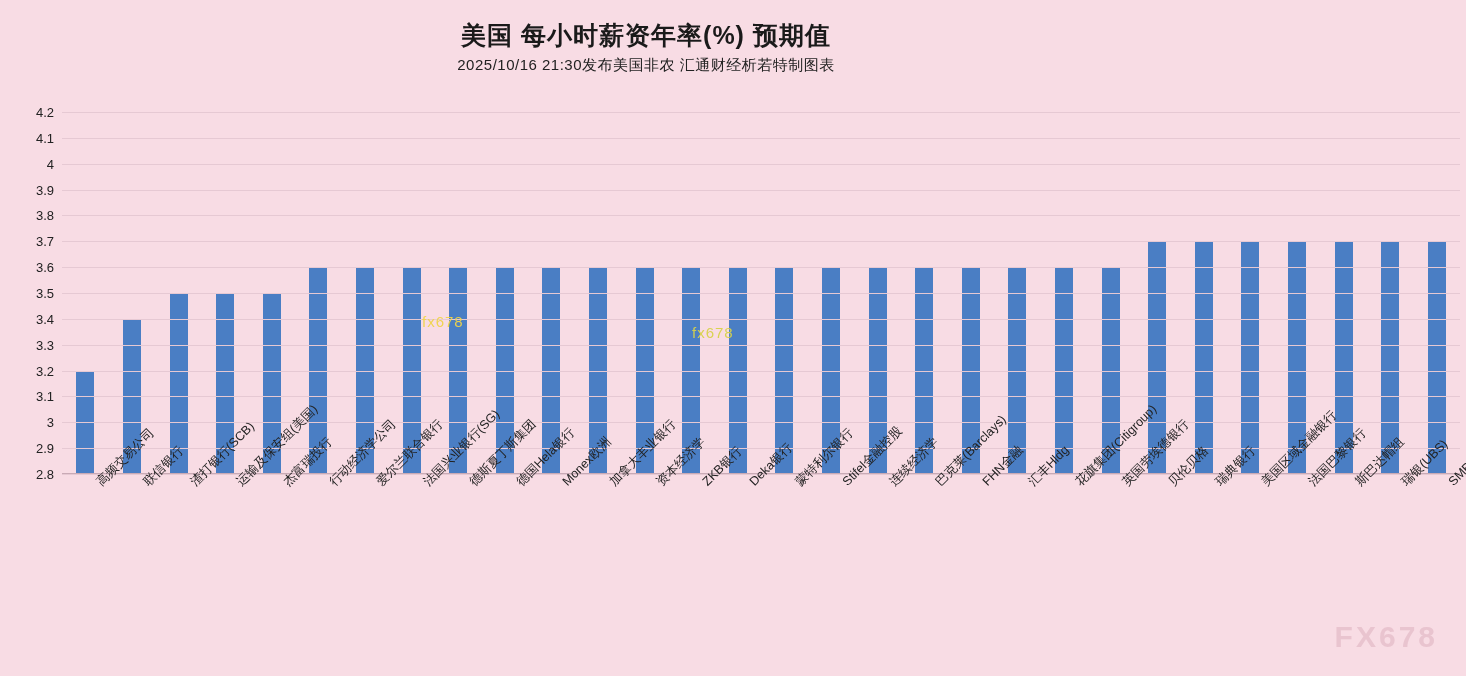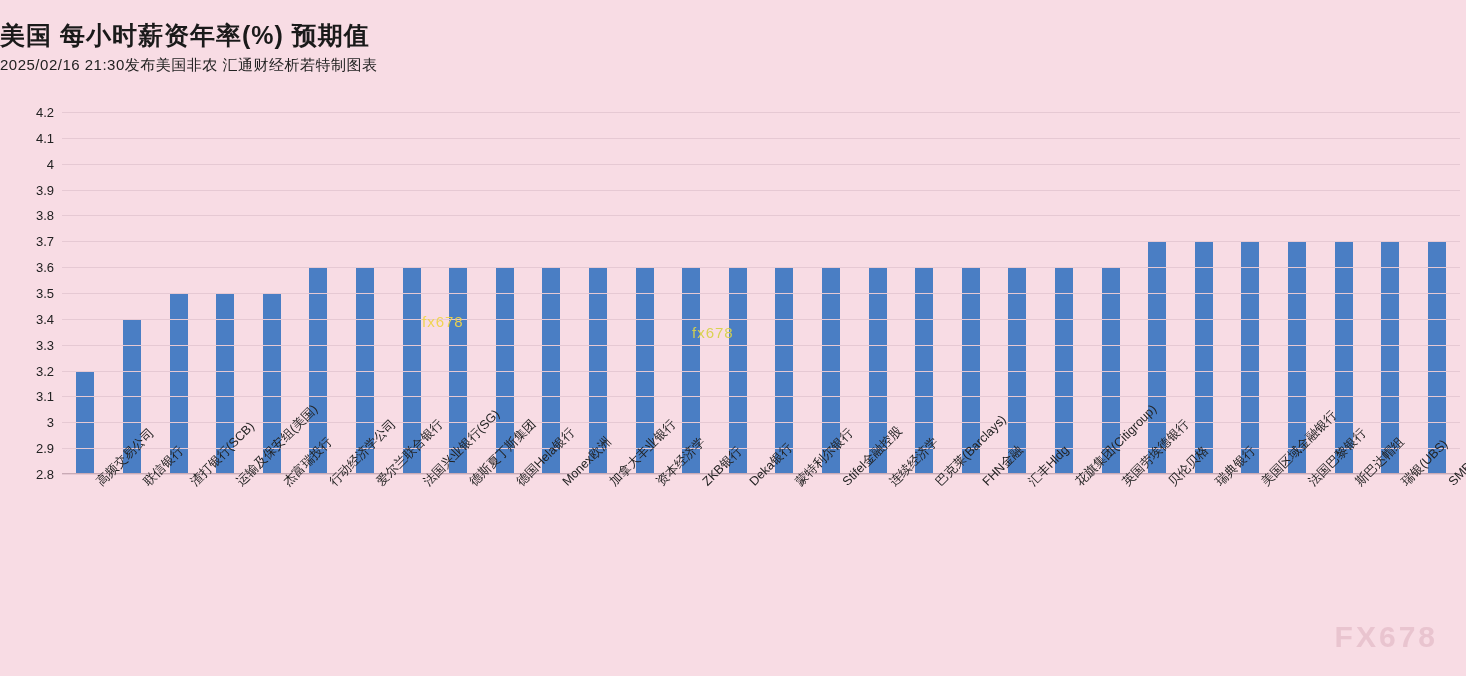--- a/index.html
+++ b/index.html
@@ -17,20 +17,21 @@
     position: relative;
     width: 1466px;
     height: 676px;
     background: #f8dce4;
   }
   .title-block {
     position: absolute;
     top: 18px;
     left: 0;
     width: 1292px;
+    text-align: center;
   }
   .chart-title {
     font-size: 25px;
     font-weight: bold;
     color: #1a1a1a;
     letter-spacing: 1px;
     line-height: 34px;
   }
   .chart-subtitle {
     font-size: 15px;
@@ -122,21 +123,21 @@
     font-weight: bold;
   }
 </style>
 </head>
 <body>
 
 <div class="chart-root">
 
   <div class="title-block">
     <div class="chart-title">美国 每小时薪资年率(%) 预期值</div>
-    <div class="chart-subtitle">2025/02/16 21:30发布美国非农 汇通财经析若特制图表</div>
+    <div class="chart-subtitle">2025/10/16 21:30发布美国非农 汇通财经析若特制图表</div>
   </div>
 
   <div class="plot-area" id="plot-area">
     <div class="bars-layer" id="bars-layer">
         <div class="bar" title="高频交易公司: 3.2" style="left: 14.3px; width: 18px; height: 103.429px; background: rgb(74, 126, 196);"></div>
         <div class="bar" title="联信银行: 3.4" style="left: 60.9px; width: 18px; height: 155.143px; background: rgb(74, 126, 196);"></div>
         <div class="bar" title="渣打银行(SCB): 3.5" style="left: 107.5px; width: 18px; height: 181px; background: rgb(74, 126, 196);"></div>
         <div class="bar" title="运输及保安组(美国): 3.5" style="left: 154.1px; width: 18px; height: 181px; background: rgb(74, 126, 196);"></div>
         <div class="bar" title="杰富瑞投行: 3.5" style="left: 200.7px; width: 18px; height: 181px; background: rgb(74, 126, 196);"></div>
         <div class="bar" title="行动经济学公司: 3.6" style="left: 247.3px; width: 18px; height: 206.857px; background: rgb(74, 126, 196);"></div>

